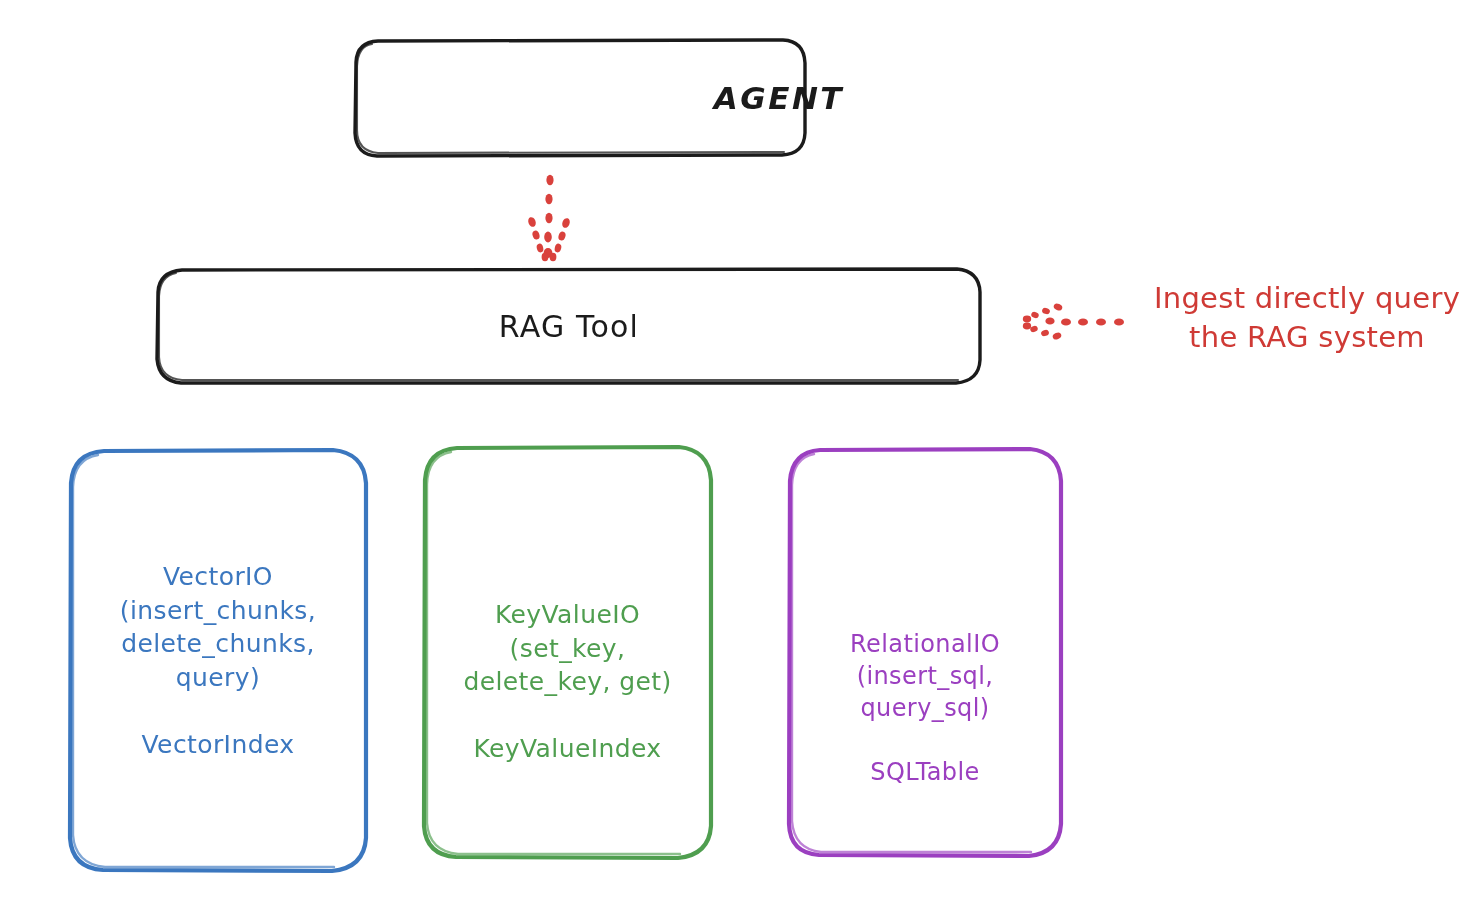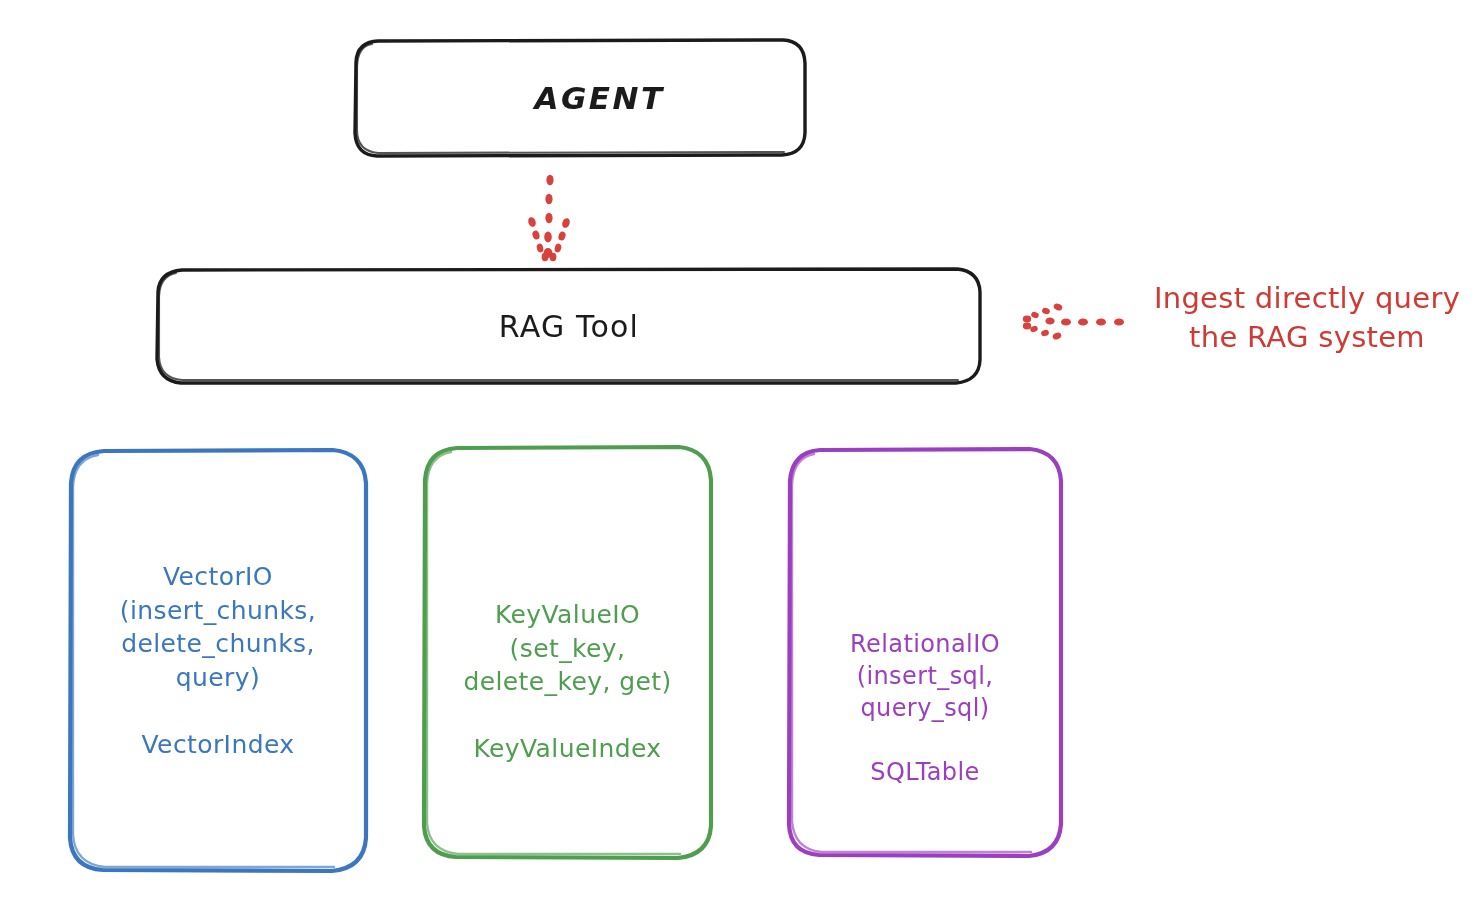--- a/index.html
+++ b/index.html
@@ -30,21 +30,21 @@
   }
   .node-label {
     white-space: pre-line;
     line-height: 1.30;
     letter-spacing: 0.6px;
   }
 
   
   #agent-node {
     left: 355px; top: 40px;
-    width: 489px; height: 116px;
+    width: 489px; height: 116px; justify-content: flex-end;
   }
   #agent-node .node-label {
     font-family: "DejaVu Sans", sans-serif;
     font-style: italic;
     font-weight: 700;
     font-size: 31px;
     letter-spacing: 2.5px;
     color: #1b1b1b;
   }
 

